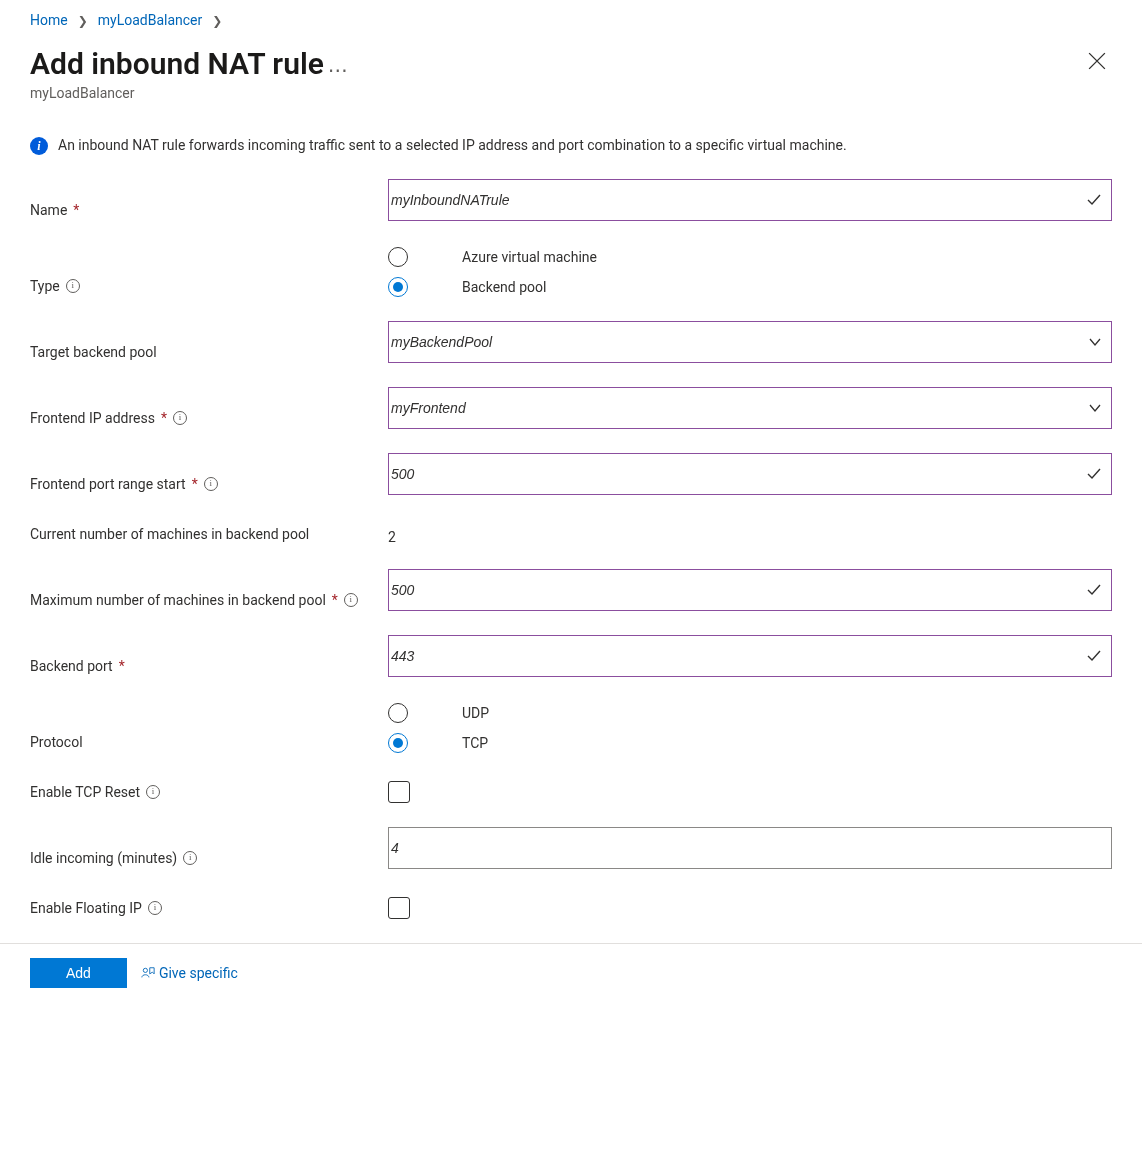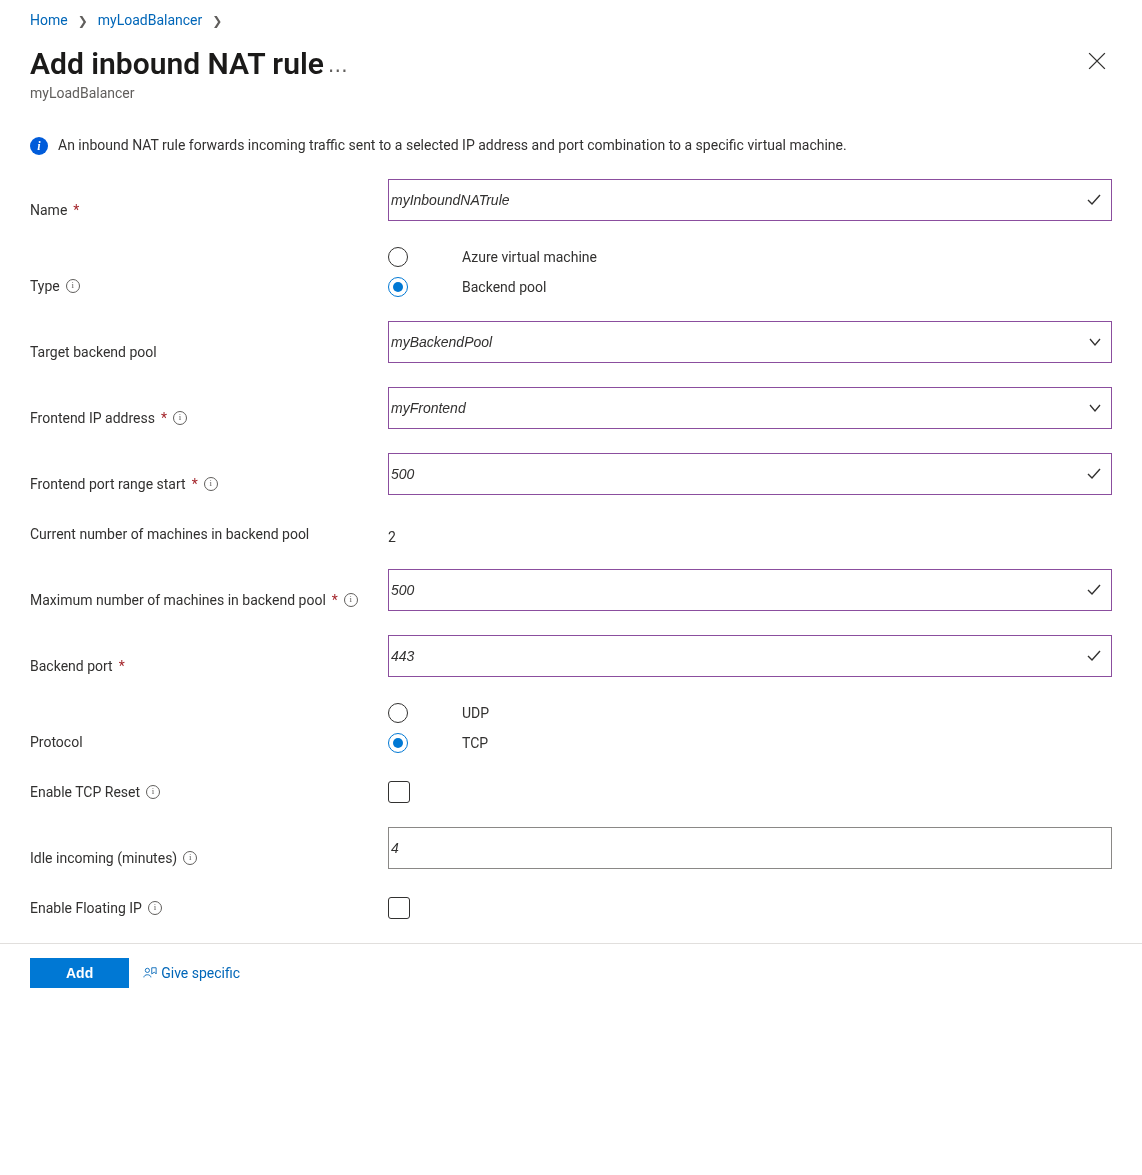--- a/index.html
+++ b/index.html
@@ -88,21 +88,21 @@
   
   .static-val { padding-top: 0px; color: #323130; }
 
   
   .footer {
     border-top: 1px solid #e1dfdd; padding: 14px 30px 30px 30px; margin-top: 14px;
     display: flex; align-items: center; gap: 14px;
   }
   .btn-primary {
     background: #0078d4; color: #fff; border: none; padding: 7px 36px;
-    font-size: 14px; font-weight: 700; cursor: pointer;
+    font-size: 14px; font-weight: 400; cursor: pointer;
   }
   .feedback-link { color: #0066b8; text-decoration: none; display: inline-flex; align-items: center; gap: 4px; cursor: pointer; }
   .feedback-link svg { width: 14px; height: 14px; }
 
   .lbl-multi { display:block; max-width: 330px;}
 </style>
 </head>
 <body>
 
 <div class="page">

